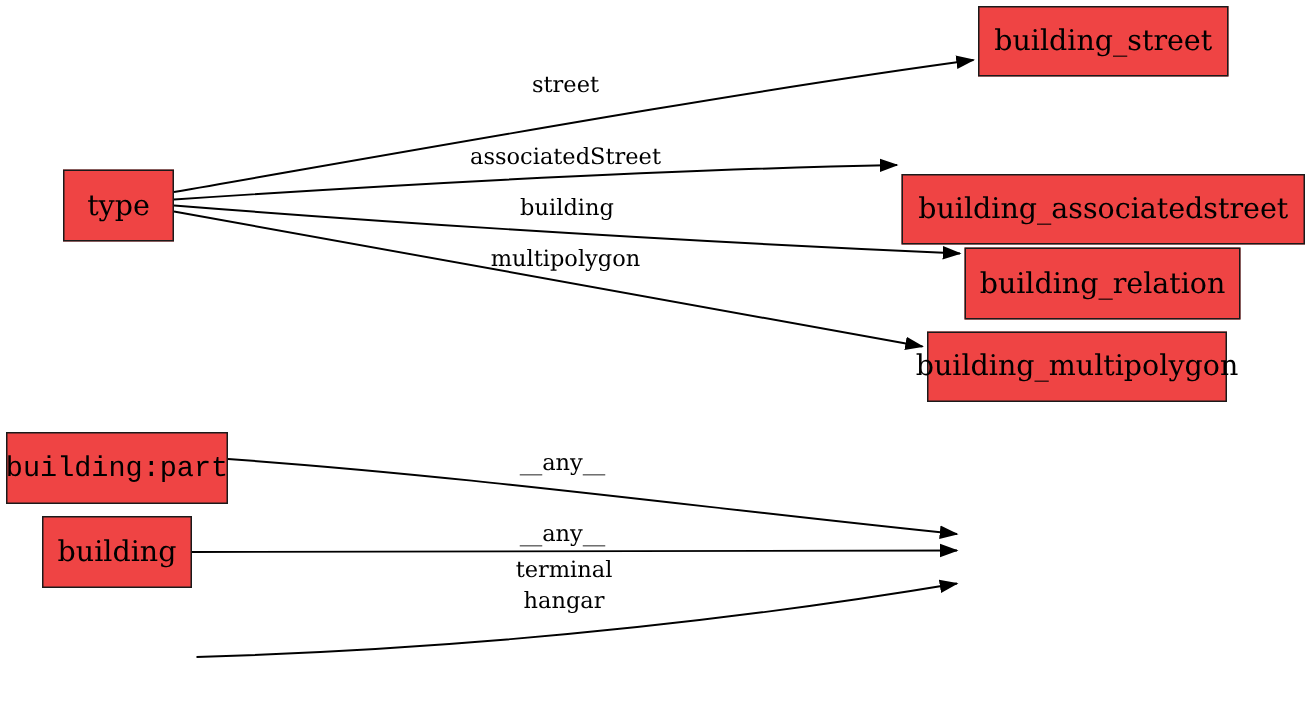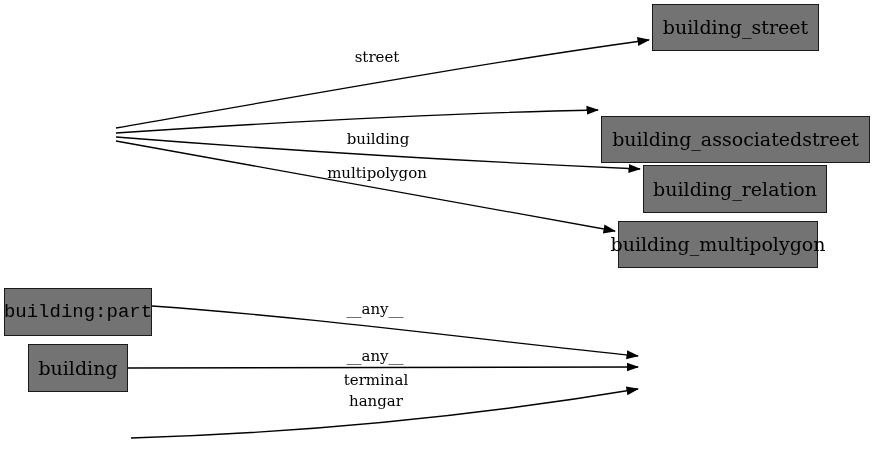--- a/index.html
+++ b/index.html
@@ -20,21 +20,21 @@
     position: absolute;
     left: 0;
     top: 0;
     width: 875px;
     height: 469px;
   }
   .node {
     position: absolute;
     box-sizing: border-box;
     border: 1.4px solid #1a1a1a;
-    background: #737373;
+    background: #ef4444;
     display: flex;
     align-items: center;
     justify-content: center;
     font-size: 19px;
     line-height: 1;
     white-space: nowrap;
   }
   .edge-label {
     position: absolute;
     transform: translate(-50%, -50%);
@@ -58,37 +58,39 @@
       <path d="M116,128 C 300,96 500,60 649,40" marker-end="url(#arrow)"></path>
       <path d="M116,133 C 280,122 450,113 598,110" marker-end="url(#arrow)"></path>
       <path d="M116,137 C 280,150 460,161 640,169" marker-end="url(#arrow)"></path>
       <path d="M116,141 C 300,173 470,205 615,231" marker-end="url(#arrow)"></path>
       <path d="M152,306 C 320,318 480,340 638,356" marker-end="url(#arrow)"></path>
       <path d="M128,368 C 300,368 470,367 638,367" marker-end="url(#arrow)"></path>
       <path d="M131,438 C 330,432 500,412 638,389" marker-end="url(#arrow)"></path>
     </g>
   </svg>
 
+  <div class="node" style="left:42px; top:113px; width:74px; height:48px;">type</div>
 
   <div class="node" style="left:4px; top:288px; width:148px; height:48px;font-family:Liberation Mono, monospace;">building:part</div>
 
   <div class="node" style="left:28px; top:344px; width:100px; height:48px;">building</div>
 
 
   <div class="node" style="left:652px; top:4px; width:167px; height:47px;">building_street</div>
 
   <div class="node" style="left:601px; top:84px; width:269px; height:47px;margin-top:32px;">building_associatedstreet</div>
 
   <div class="node" style="left:643px; top:149px; width:184px; height:48px;margin-top:16px;">building_relation</div>
 
   <div class="node" style="left:618px; top:221px; width:200px; height:47px;">building_multipolygon</div>
 
 
   <div class="edge-label" style="left:377px; top:57px;">street</div>
 
+  <div class="edge-label" style="left:377px; top:105px;">associatedStreet</div>
 
   <div class="edge-label" style="left:378px; top:139px;">building</div>
 
   <div class="edge-label" style="left:377px; top:173px;">multipolygon</div>
 
   <div class="edge-label" style="left:375px; top:309px;">__any__</div>
 
   <div class="edge-label" style="left:375px; top:356px;">__any__</div>
 
   <div class="edge-label" style="left:376px; top:380px;">terminal</div>

